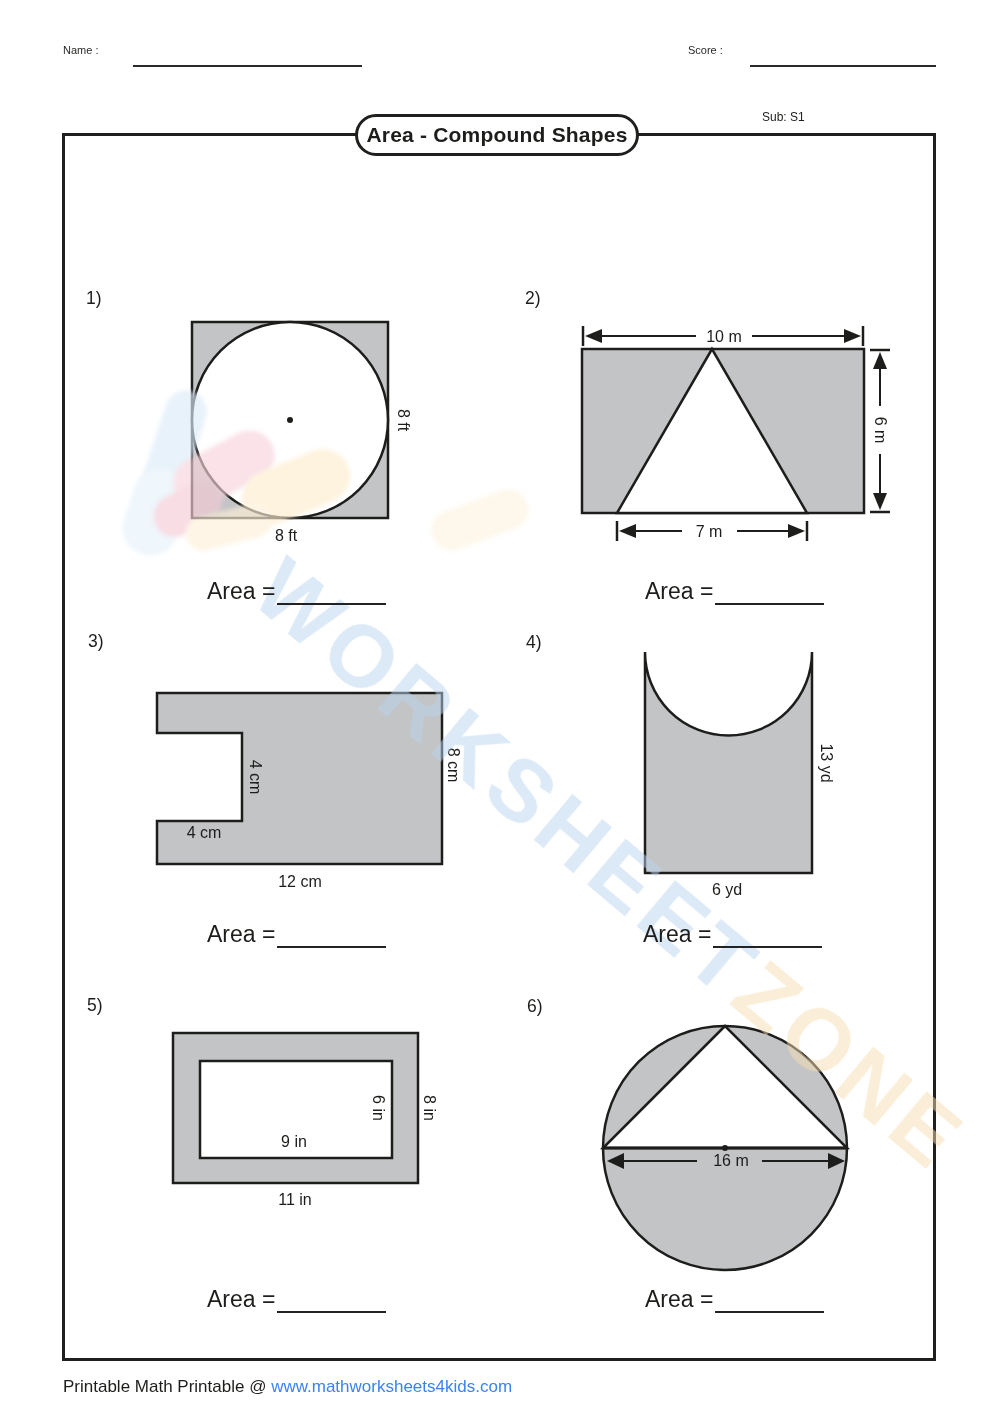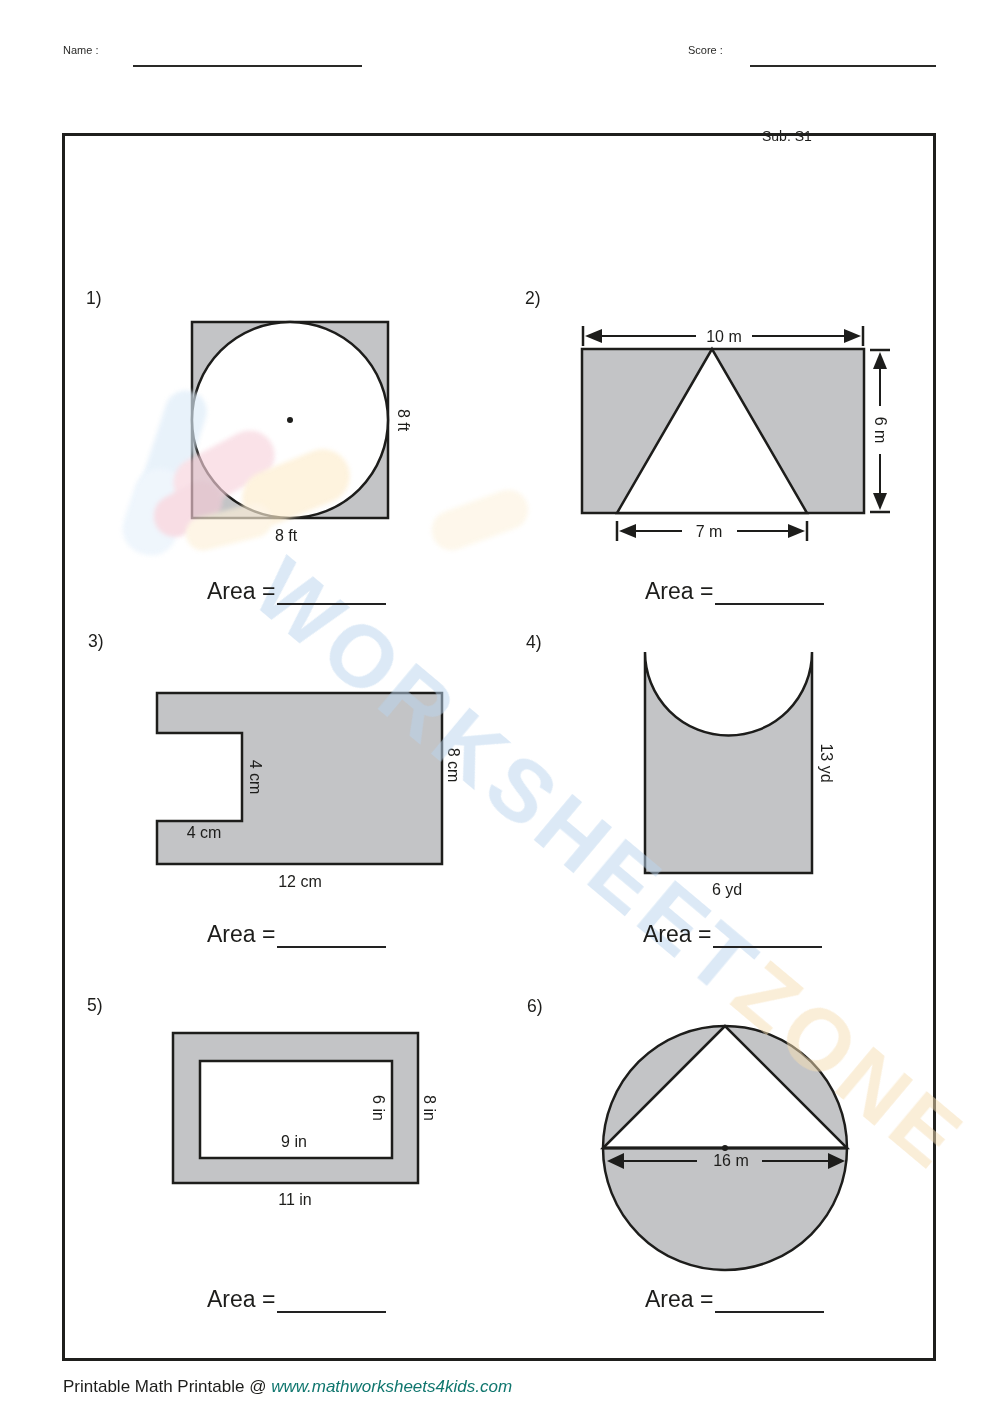--- a/index.html
+++ b/index.html
@@ -13,21 +13,21 @@
   .main-box{
     position:absolute;left:62px;top:133px;width:868px;height:1222px;
     border:3px solid #1f1f1d;background:transparent;
   }
   .title-pill{
     position:absolute;left:355px;top:114px;width:284px;height:42px;
     border:3px solid #1f1f1d;border-radius:22px;background:#ffffff;z-index:10;
     display:flex;align-items:center;justify-content:center;
     font-size:21px;font-weight:bold;letter-spacing:.2px;box-sizing:border-box;
   }
-  .sub-label{font-size:14px;color:#1d1d1b;margin-top:18px;}
+  .sub-label{font-size:12px;color:#1d1d1b;}
   .instruction{font-size:16.5px;color:#262624;}
   .prob-num{font-size:17.5px;color:#1d1d1b;}
   .area-row{position:absolute;display:flex;align-items:flex-end;z-index:6;}
   .area-text{font-size:23px;color:#1d1d1b;}
   .area-line{width:109px;border-bottom:2px solid #222;margin-left:2px;height:24px;box-sizing:border-box;}
   svg{position:absolute;z-index:3;}
   svg text{font-family:"Liberation Sans", sans-serif;font-size:16px;fill:#1d1d1b;}
   .watermark{
     position:absolute;left:300px;top:538px;z-index:5;pointer-events:none;
     transform:rotate(40deg);transform-origin:0 0;white-space:nowrap;
@@ -42,20 +42,21 @@
 
 <div class="page">
 
   <span class="abs hdr-label" style="left:63px;top:44px;">Name :</span>
   <div class="abs blank-line" style="left:133px;top:47px;width:229px;height:18px;"></div>
   <span class="abs hdr-label" style="left:688px;top:44px;">Score :</span>
   <div class="abs blank-line" style="left:750px;top:47px;width:186px;height:18px;"></div>
   <span class="abs sub-label" style="left:762px;top:110px;">Sub: S1</span>
 
   <div class="main-box"></div>
+  <div class="title-pill">Area - Compound Shapes</div>
 
 
   <span class="abs prob-num" style="left:86px;top:288px;">1)</span>
   <span class="abs prob-num" style="left:525px;top:288px;">2)</span>
   <span class="abs prob-num" style="left:88px;top:631px;">3)</span>
   <span class="abs prob-num" style="left:526px;top:632px;">4)</span>
   <span class="abs prob-num" style="left:87px;top:995px;">5)</span>
   <span class="abs prob-num" style="left:527px;top:996px;">6)</span>
 
   <svg style="left:140px;top:300px;" width="320" height="260" viewBox="140 300 320 260">
@@ -169,16 +170,16 @@
     <div class="blob" style="left:170px;top:444px;width:108px;height:50px;border-radius:25px;background:#f7d3dc;transform:rotate(-28deg);"></div>
     <div class="blob" style="left:152px;top:488px;width:72px;height:42px;border-radius:21px;background:#f4cbd6;transform:rotate(-28deg);"></div>
     <div class="blob" style="left:240px;top:460px;width:112px;height:54px;border-radius:27px;background:#fdeccc;transform:rotate(-22deg);"></div>
     <div class="blob" style="left:185px;top:510px;width:88px;height:34px;border-radius:17px;background:#fdf0d8;transform:rotate(-14deg);"></div>
     <div class="blob" style="left:430px;top:500px;width:100px;height:40px;border-radius:20px;background:#fdf3e0;transform:rotate(-20deg);"></div>
   </div>
 
   <div class="watermark"><span style="color:#b9d4ee;">WORKSHEET</span><span style="color:#f6ddb2;">ZONE</span></div>
 
   <div class="footer">
-    <span>Printable Math Printable @ </span><a style="color:#0f766e;text-decoration:none;font-style:italic;">www.mathworksheets4kids.com</a>
+    <span>Printable Math Printable @ </span><a style="color:#3b82f6;text-decoration:none;">www.mathworksheets4kids.com</a>
   </div>
 
 </div>
 
 </body></html>

